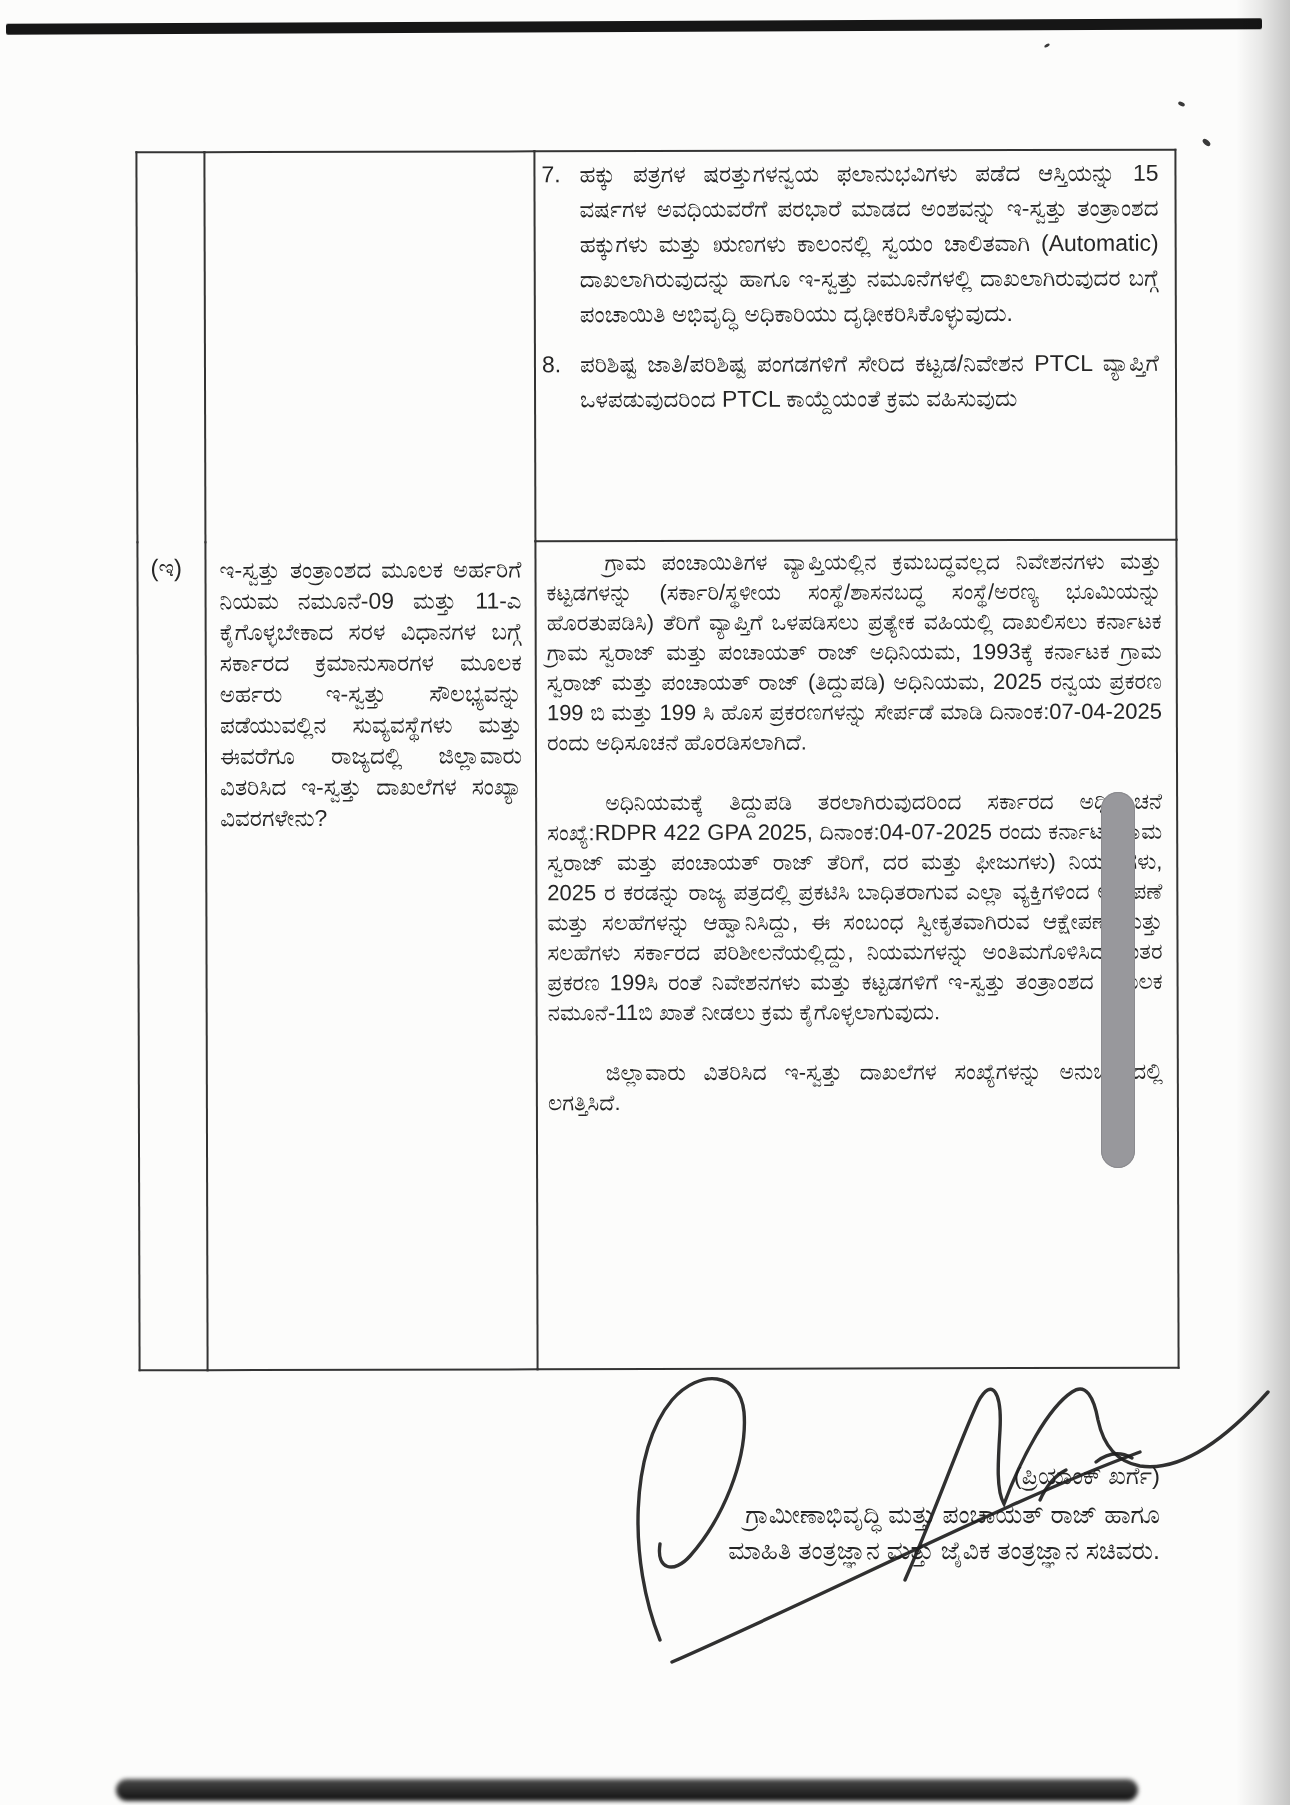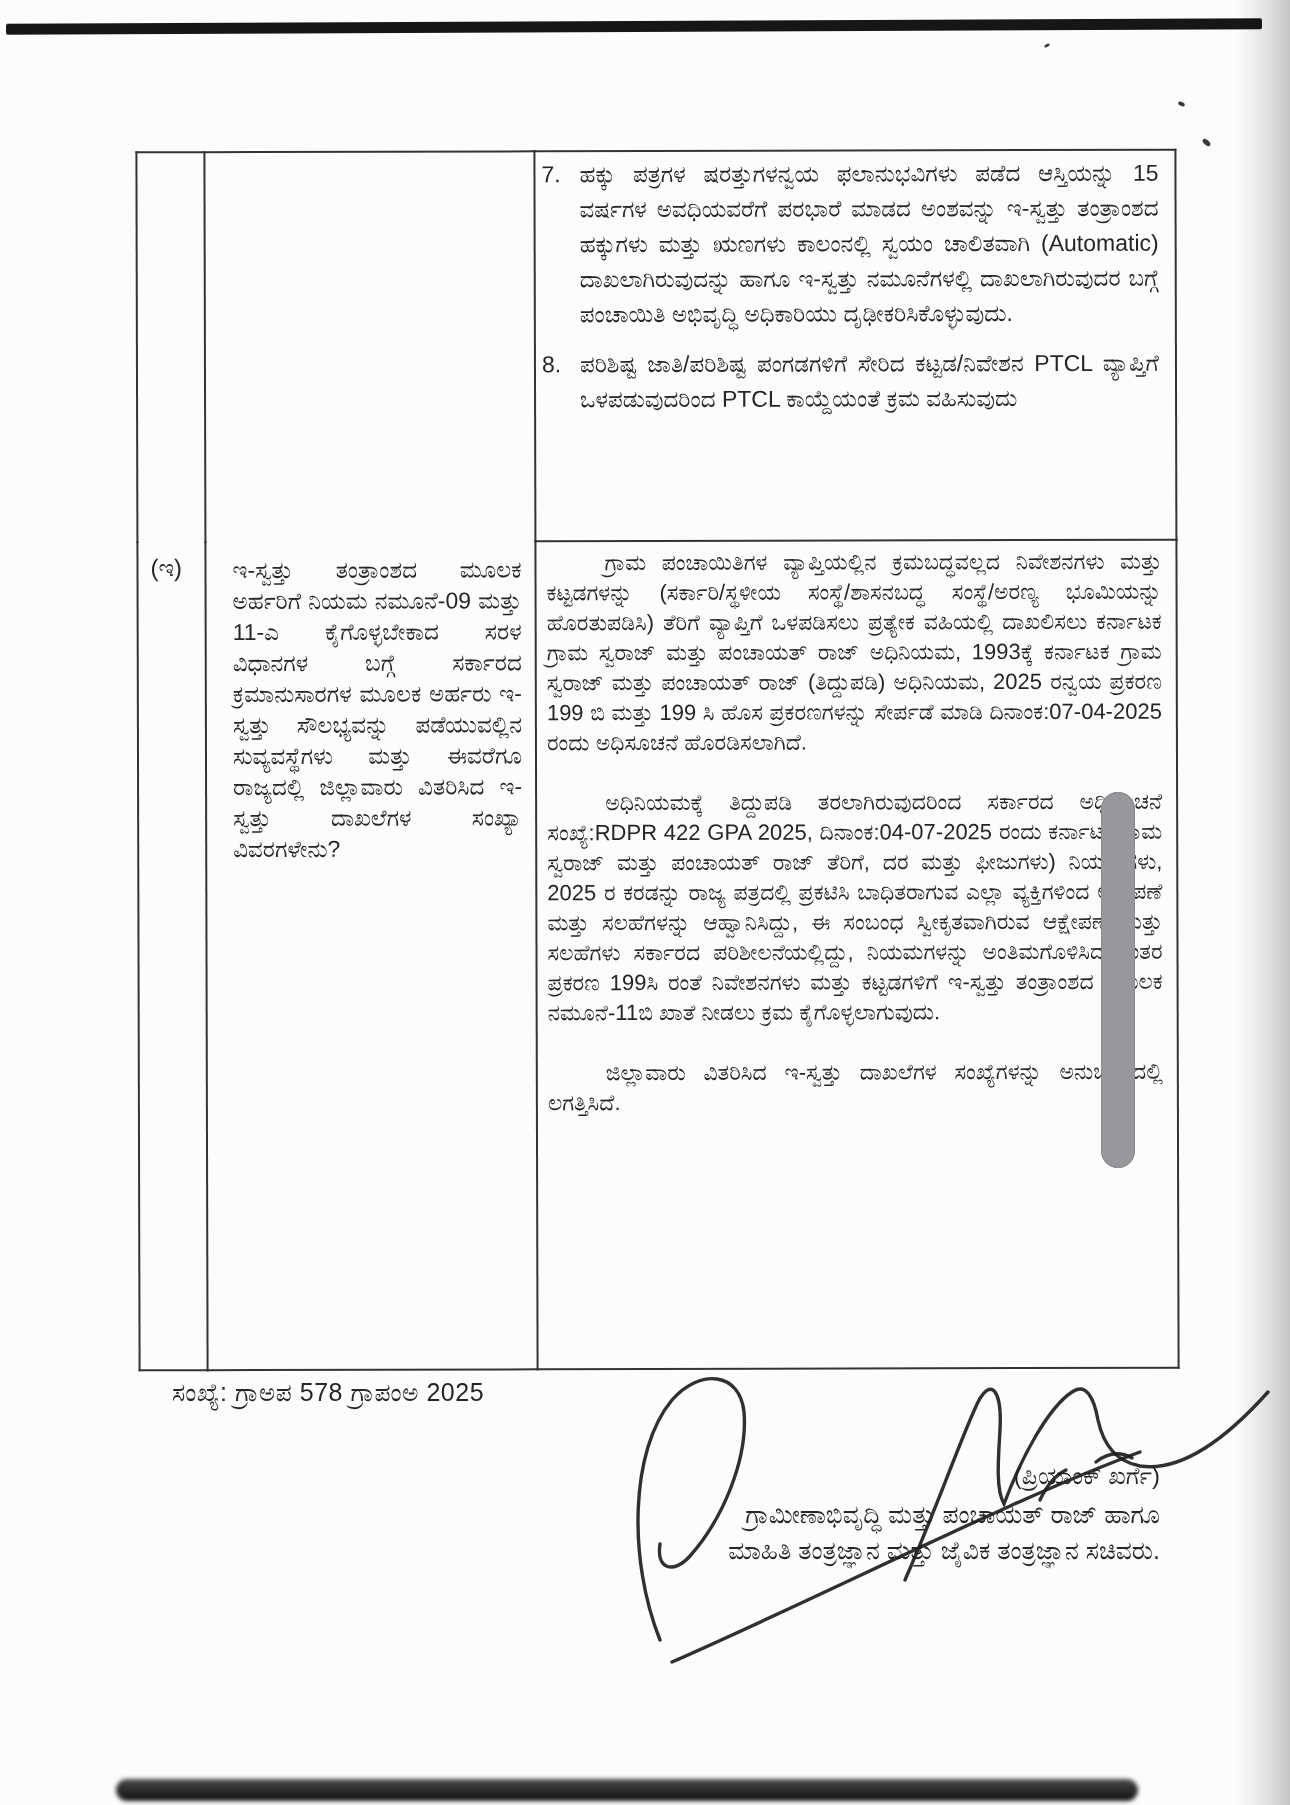--- a/index.html
+++ b/index.html
@@ -46,21 +46,21 @@
   .r2c3{left:398px;top:390px;width:643px;height:830px;border-left:none;border-top:none;}
 
   .r1c3-content{padding:5px 16px 0 8px;}
   .num-item{display:flex;gap:8px;font-size:23px;line-height:35px;text-align:justify;}
   .num-item .num{flex:0 0 30px;}
   .num-item .itxt{flex:1;}
   .num-item + .num-item{margin-top:15px;}
 
   .row-label{font-size:24px;padding:13px 0 0 12px;}
   .question{
-    padding:14px 13px 0 26px;font-size:23px;line-height:31px;text-align:justify;
+    padding:14px 13px 0 13px;font-size:23px;line-height:31px;text-align:justify;
   }
   .answer{padding:8px 14px 0 12px;font-size:22px;line-height:30px;text-align:justify;}
   .answer p{margin:0;text-indent:58px;}
   .answer p + p{margin-top:30px;}
 
   .ref-number{position:absolute;left:172px;top:1378px;font-size:25px;letter-spacing:0.5px;}
 
   .signature-block{position:absolute;left:440px;top:1462px;width:720px;text-align:right;}
   .sig-name{font-size:24px;margin-left:90px;}
   .sig-title1{font-size:25px;margin-top:10px;}
@@ -110,21 +110,20 @@
     </div>
     <div class="cell r2c3">
       <div class="answer">
         <p>ಗ್ರಾಮ ಪಂಚಾಯಿತಿಗಳ ವ್ಯಾಪ್ತಿಯಲ್ಲಿನ ಕ್ರಮಬದ್ಧವಲ್ಲದ ನಿವೇಶನಗಳು ಮತ್ತು ಕಟ್ಟಡಗಳನ್ನು (ಸರ್ಕಾರಿ/ಸ್ಥಳೀಯ ಸಂಸ್ಥೆ/ಶಾಸನಬದ್ಧ ಸಂಸ್ಥೆ/ಅರಣ್ಯ ಭೂಮಿಯನ್ನು ಹೊರತುಪಡಿಸಿ) ತೆರಿಗೆ ವ್ಯಾಪ್ತಿಗೆ ಒಳಪಡಿಸಲು ಪ್ರತ್ಯೇಕ ವಹಿಯಲ್ಲಿ ದಾಖಲಿಸಲು ಕರ್ನಾಟಕ ಗ್ರಾಮ ಸ್ವರಾಜ್ ಮತ್ತು ಪಂಚಾಯತ್ ರಾಜ್ ಅಧಿನಿಯಮ, 1993ಕ್ಕೆ ಕರ್ನಾಟಕ ಗ್ರಾಮ ಸ್ವರಾಜ್ ಮತ್ತು ಪಂಚಾಯತ್ ರಾಜ್ (ತಿದ್ದುಪಡಿ) ಅಧಿನಿಯಮ, 2025 ರನ್ವಯ ಪ್ರಕರಣ 199 ಬಿ ಮತ್ತು 199 ಸಿ ಹೊಸ ಪ್ರಕರಣಗಳನ್ನು ಸೇರ್ಪಡೆ ಮಾಡಿ ದಿನಾಂಕ:07-04-2025 ರಂದು ಅಧಿಸೂಚನೆ ಹೊರಡಿಸಲಾಗಿದೆ.</p>
         <p>ಅಧಿನಿಯಮಕ್ಕೆ ತಿದ್ದುಪಡಿ ತರಲಾಗಿರುವುದರಿಂದ ಸರ್ಕಾರದ ಅಧಿಸೂಚನೆ ಸಂಖ್ಯೆ:RDPR 422 GPA 2025, ದಿನಾಂಕ:04-07-2025 ರಂದು ಕರ್ನಾಟಕ ಗ್ರಾಮ ಸ್ವರಾಜ್ ಮತ್ತು ಪಂಚಾಯತ್ ರಾಜ್ ತೆರಿಗೆ, ದರ ಮತ್ತು ಫೀಜುಗಳು) ನಿಯಮಗಳು, 2025 ರ ಕರಡನ್ನು ರಾಜ್ಯ ಪತ್ರದಲ್ಲಿ ಪ್ರಕಟಿಸಿ ಬಾಧಿತರಾಗುವ ಎಲ್ಲಾ ವ್ಯಕ್ತಿಗಳಿಂದ ಆಕ್ಷೇಪಣೆ ಮತ್ತು ಸಲಹೆಗಳನ್ನು ಆಹ್ವಾನಿಸಿದ್ದು, ಈ ಸಂಬಂಧ ಸ್ವೀಕೃತವಾಗಿರುವ ಆಕ್ಷೇಪಣೆ ಮತ್ತು ಸಲಹೆಗಳು ಸರ್ಕಾರದ ಪರಿಶೀಲನೆಯಲ್ಲಿದ್ದು, ನಿಯಮಗಳನ್ನು ಅಂತಿಮಗೊಳಿಸಿದ ನಂತರ ಪ್ರಕರಣ 199ಸಿ ರಂತೆ ನಿವೇಶನಗಳು ಮತ್ತು ಕಟ್ಟಡಗಳಿಗೆ ಇ-ಸ್ವತ್ತು ತಂತ್ರಾಂಶದ ಮೂಲಕ ನಮೂನೆ-11ಬಿ ಖಾತೆ ನೀಡಲು ಕ್ರಮ ಕೈಗೊಳ್ಳಲಾಗುವುದು.</p>
         <p>ಜಿಲ್ಲಾವಾರು ವಿತರಿಸಿದ ಇ-ಸ್ವತ್ತು ದಾಖಲೆಗಳ ಸಂಖ್ಯೆಗಳನ್ನು ಅನುಬಂಧದಲ್ಲಿ ಲಗತ್ತಿಸಿದೆ.</p>
       </div>
     </div>
   </div>
 
-  <div class="ref-number">ಸಂಖ್ಯೆ: ಗ್ರಾಅಪ 578  ಗ್ರಾಪಂಅ 2025</div>
 
   <div class="signature-block">
     <div class="sig-name">(ಪ್ರಿಯಾಂಕ್ ಖರ್ಗೆ)</div>
     <div class="sig-title1">ಗ್ರಾಮೀಣಾಭಿವೃದ್ಧಿ ಮತ್ತು ಪಂಚಾಯತ್ ರಾಜ್ ಹಾಗೂ</div>
     <div class="sig-title2">ಮಾಹಿತಿ ತಂತ್ರಜ್ಞಾನ ಮತ್ತು ಜೈವಿಕ ತಂತ್ರಜ್ಞಾನ ಸಚಿವರು.</div>
   </div>
 
   <svg class="sig-svg" viewBox="0 0 1290 1805">
     <path d="M660,1640 C628,1560 630,1450 672,1400 C700,1368 740,1372 744,1412 C748,1460 722,1520 690,1556 C674,1574 656,1570 660,1544"></path>
     <path d="M905,1580 C940,1500 960,1440 978,1402 C992,1376 1002,1392 1000,1430 C998,1462 996,1490 1004,1504 C1022,1456 1048,1408 1072,1392 C1086,1382 1094,1398 1098,1420 C1104,1448 1118,1462 1140,1466 C1180,1472 1225,1440 1268,1392"></path>

